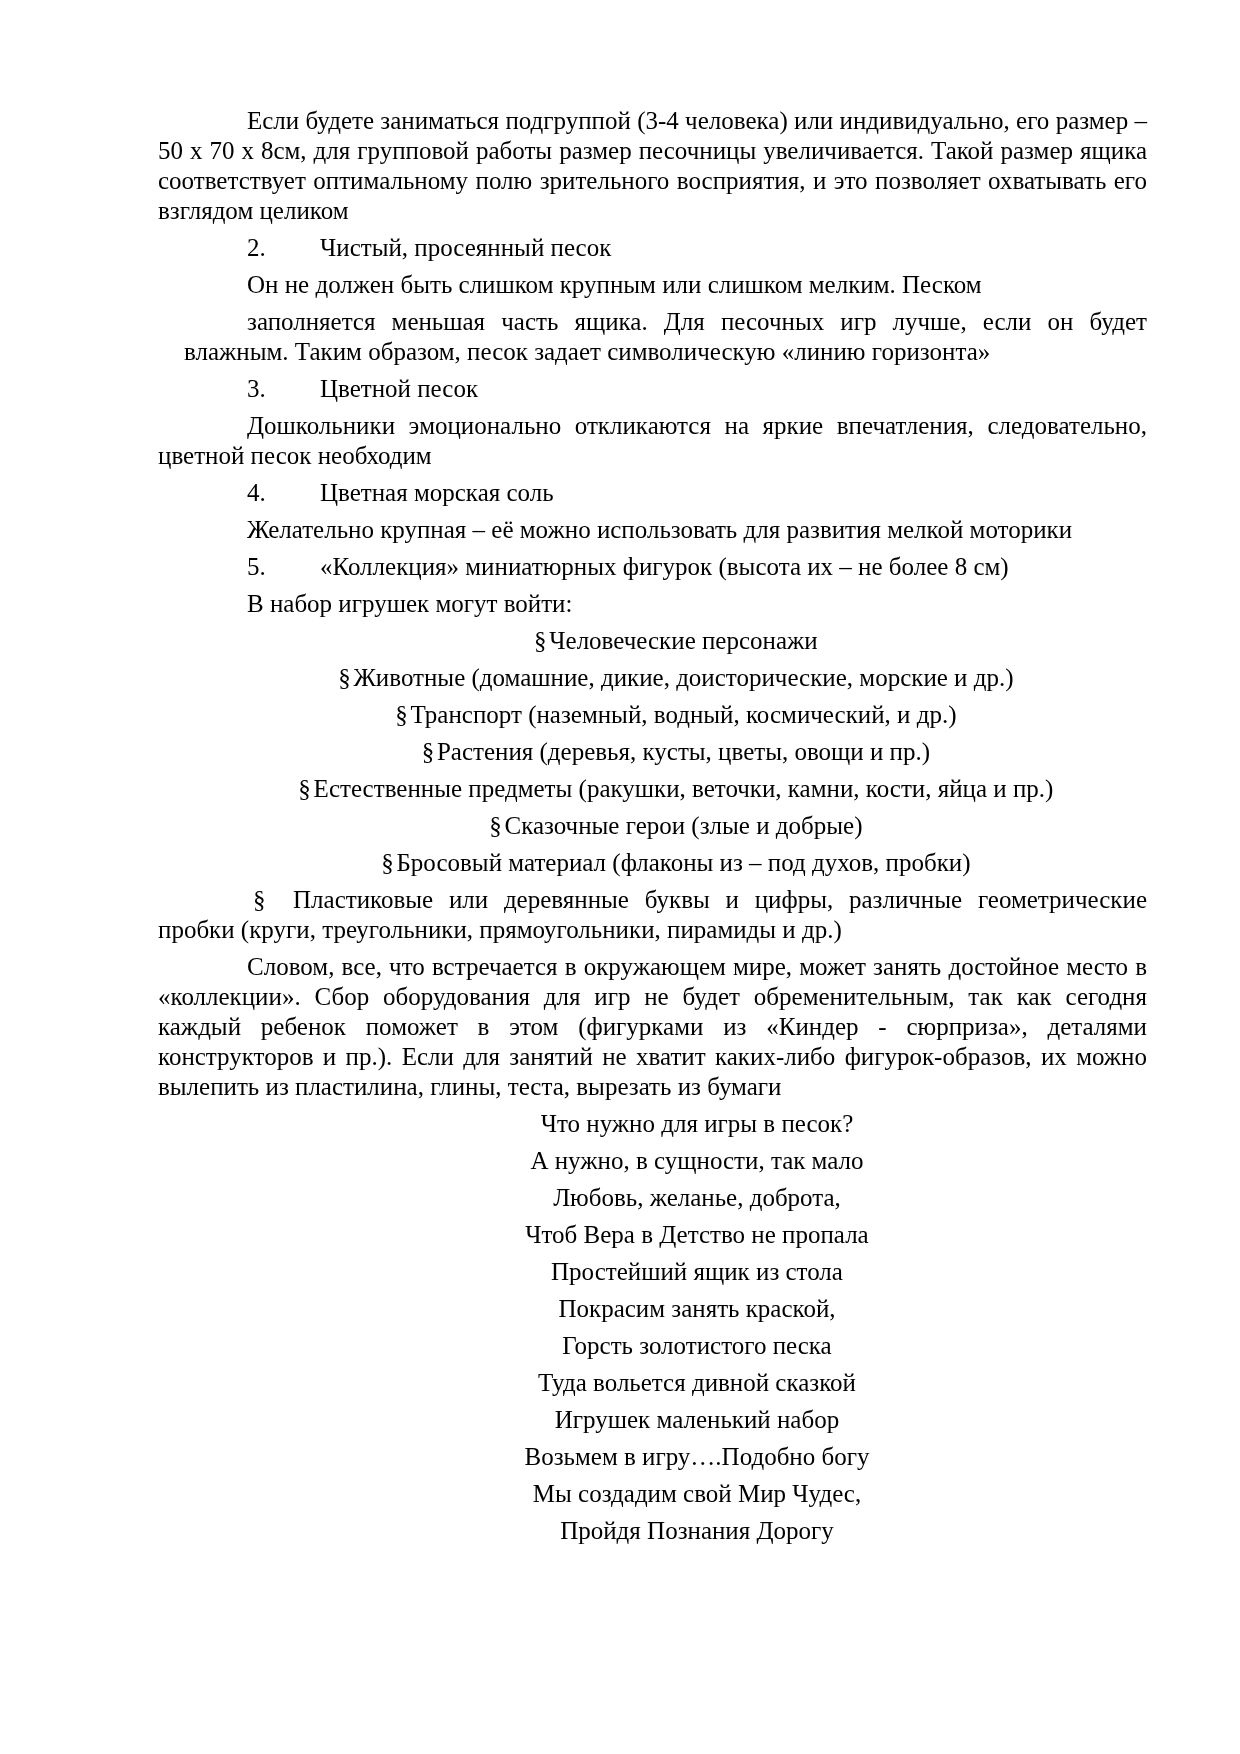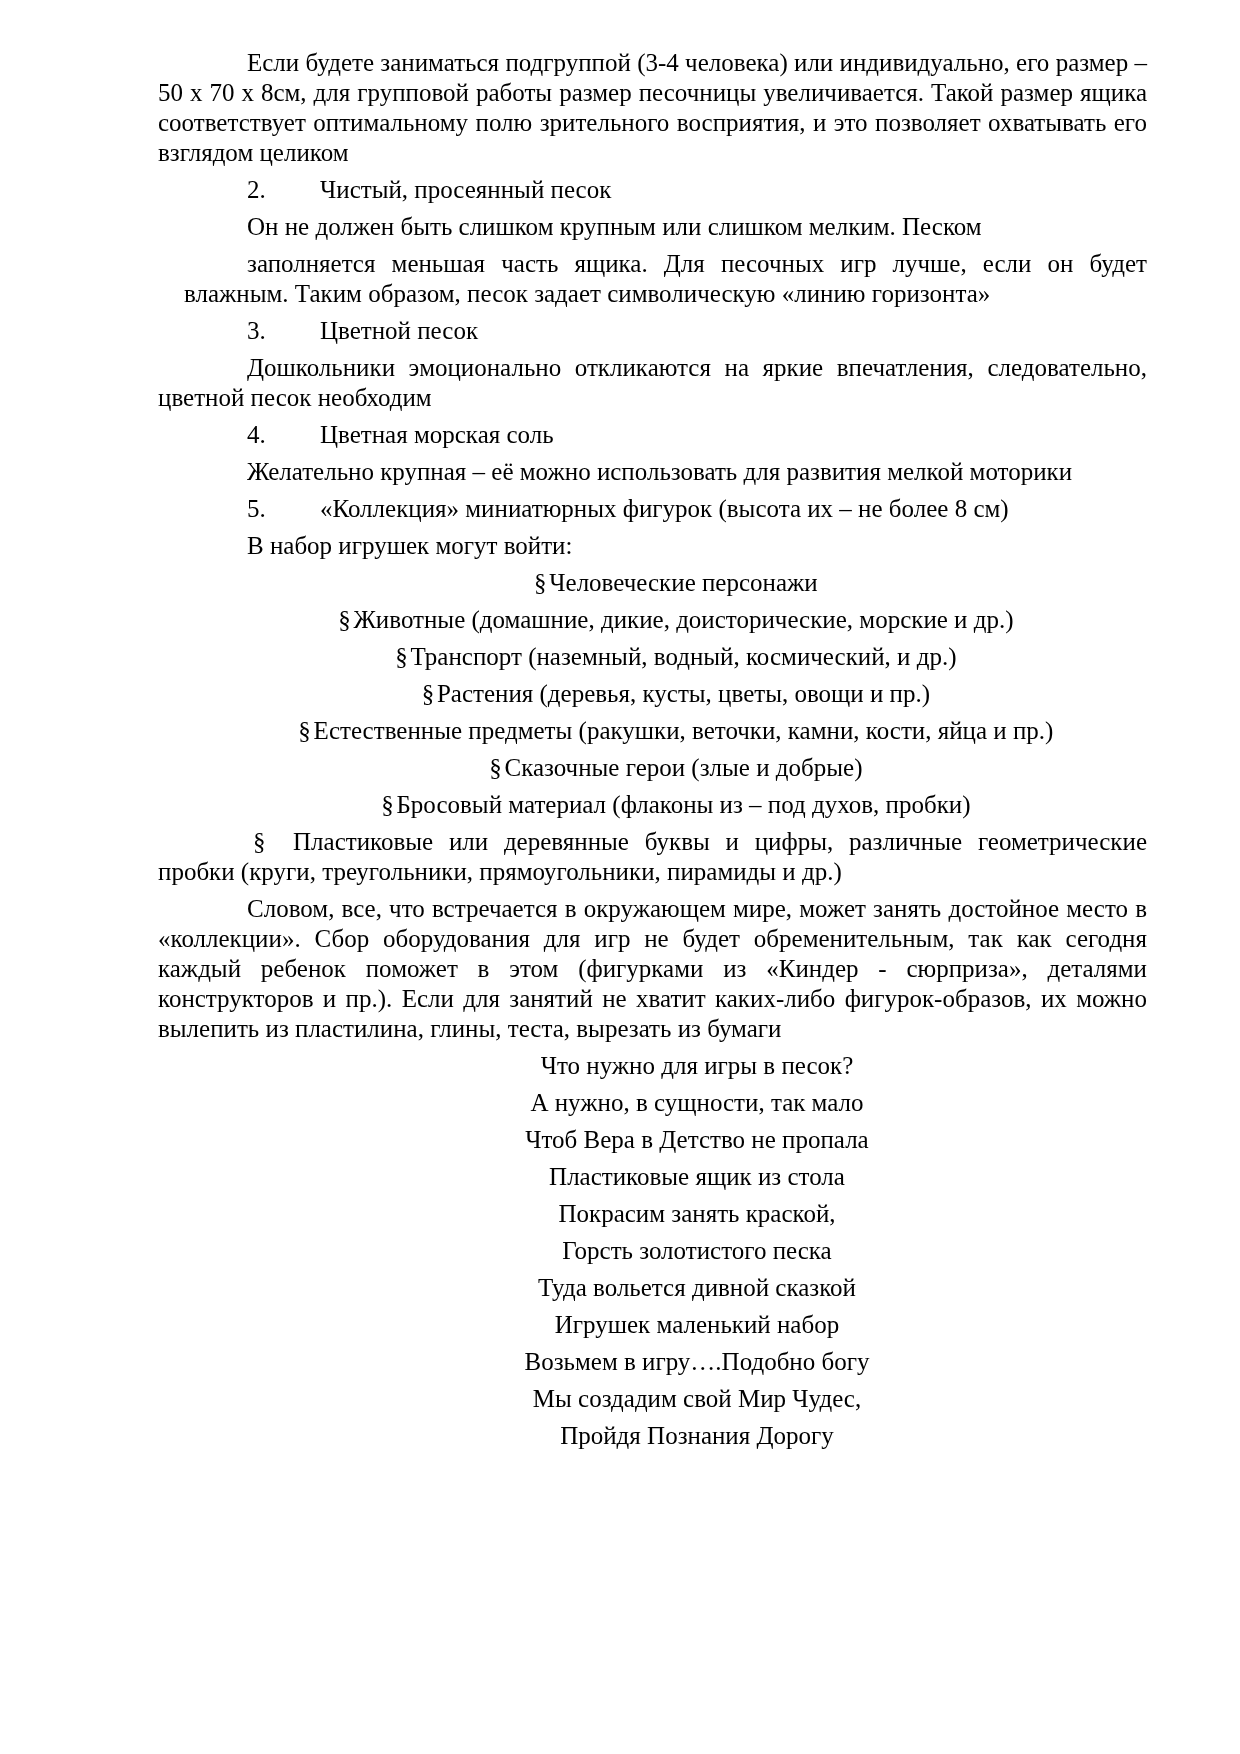--- a/index.html
+++ b/index.html
@@ -11,21 +11,21 @@
     width: 1240px;
     height: 1754px;
     overflow: hidden;
     font-family: "Liberation Serif", "DejaVu Serif", serif;
     color: #000000;
   }
   .page {
     box-sizing: border-box;
     width: 1240px;
     height: 1754px;
-    padding: 48px 93px 0 158px;
+    padding: 106px 93px 0 158px;
     background: #ffffff;
   }
   .content { width: 989px; }
   p.para {
     margin: 0 0 7px 0;
     font-size: 25px;
     line-height: 30px;
     text-align: justify;
   }
   
@@ -78,22 +78,23 @@
       <p class="para bullet"><span class="marker">§</span><span class="txt">Животные (домашние, дикие, доисторические, морские и др.)</span></p>
       <p class="para bullet"><span class="marker">§</span><span class="txt">Транспорт (наземный, водный, космический, и др.)</span></p>
       <p class="para bullet"><span class="marker">§</span><span class="txt">Растения (деревья, кусты, цветы, овощи и пр.)</span></p>
       <p class="para bullet"><span class="marker">§</span><span class="txt">Естественные предметы (ракушки, веточки, камни, кости, яйца и пр.)</span></p>
       <p class="para bullet"><span class="marker">§</span><span class="txt">Сказочные герои (злые и добрые)</span></p>
       <p class="para bullet"><span class="marker">§</span><span class="txt">Бросовый материал (флаконы из – под духов, пробки)</span></p>
       <p class="para bullet-wide"><span class="marker">§</span><span class="txt">Пластиковые или деревянные буквы и цифры, различные геометрические пробки (круги, треугольники, прямоугольники, пирамиды и др.)</span></p>
       <p class="para body"><span class="txt">Словом, все, что встречается в окружающем мире, может занять достойное место в «коллекции». Сбор оборудования для игр не будет обременительным, так как сегодня каждый ребенок поможет в этом (фигурками из «Киндер - сюрприза», деталями конструкторов и пр.). Если для занятий не хватит каких-либо фигурок-образов, их можно вылепить из пластилина, глины, теста, вырезать из бумаги</span></p>
       <p class="para verse"><span class="txt">Что нужно для игры в песок?</span></p>
       <p class="para verse"><span class="txt">А нужно, в сущности, так мало</span></p>
+      <p class="para verse"><span class="txt">Любовь, желанье, доброта,</span></p>
       <p class="para verse"><span class="txt">Чтоб Вера в Детство не пропала</span></p>
-      <p class="para verse"><span class="txt">Пластиковые ящик из стола</span></p>
+      <p class="para verse"><span class="txt">Простейший ящик из стола</span></p>
       <p class="para verse"><span class="txt">Покрасим занять краской,</span></p>
       <p class="para verse"><span class="txt">Горсть золотистого песка</span></p>
       <p class="para verse"><span class="txt">Туда вольется дивной сказкой</span></p>
       <p class="para verse"><span class="txt">Игрушек маленький набор</span></p>
       <p class="para verse"><span class="txt">Возьмем в игру….Подобно богу</span></p>
       <p class="para verse"><span class="txt">Мы создадим свой Мир Чудес,</span></p>
       <p class="para verse"><span class="txt">Пройдя Познания Дорогу</span></p>
     </div>
 </div>
 

